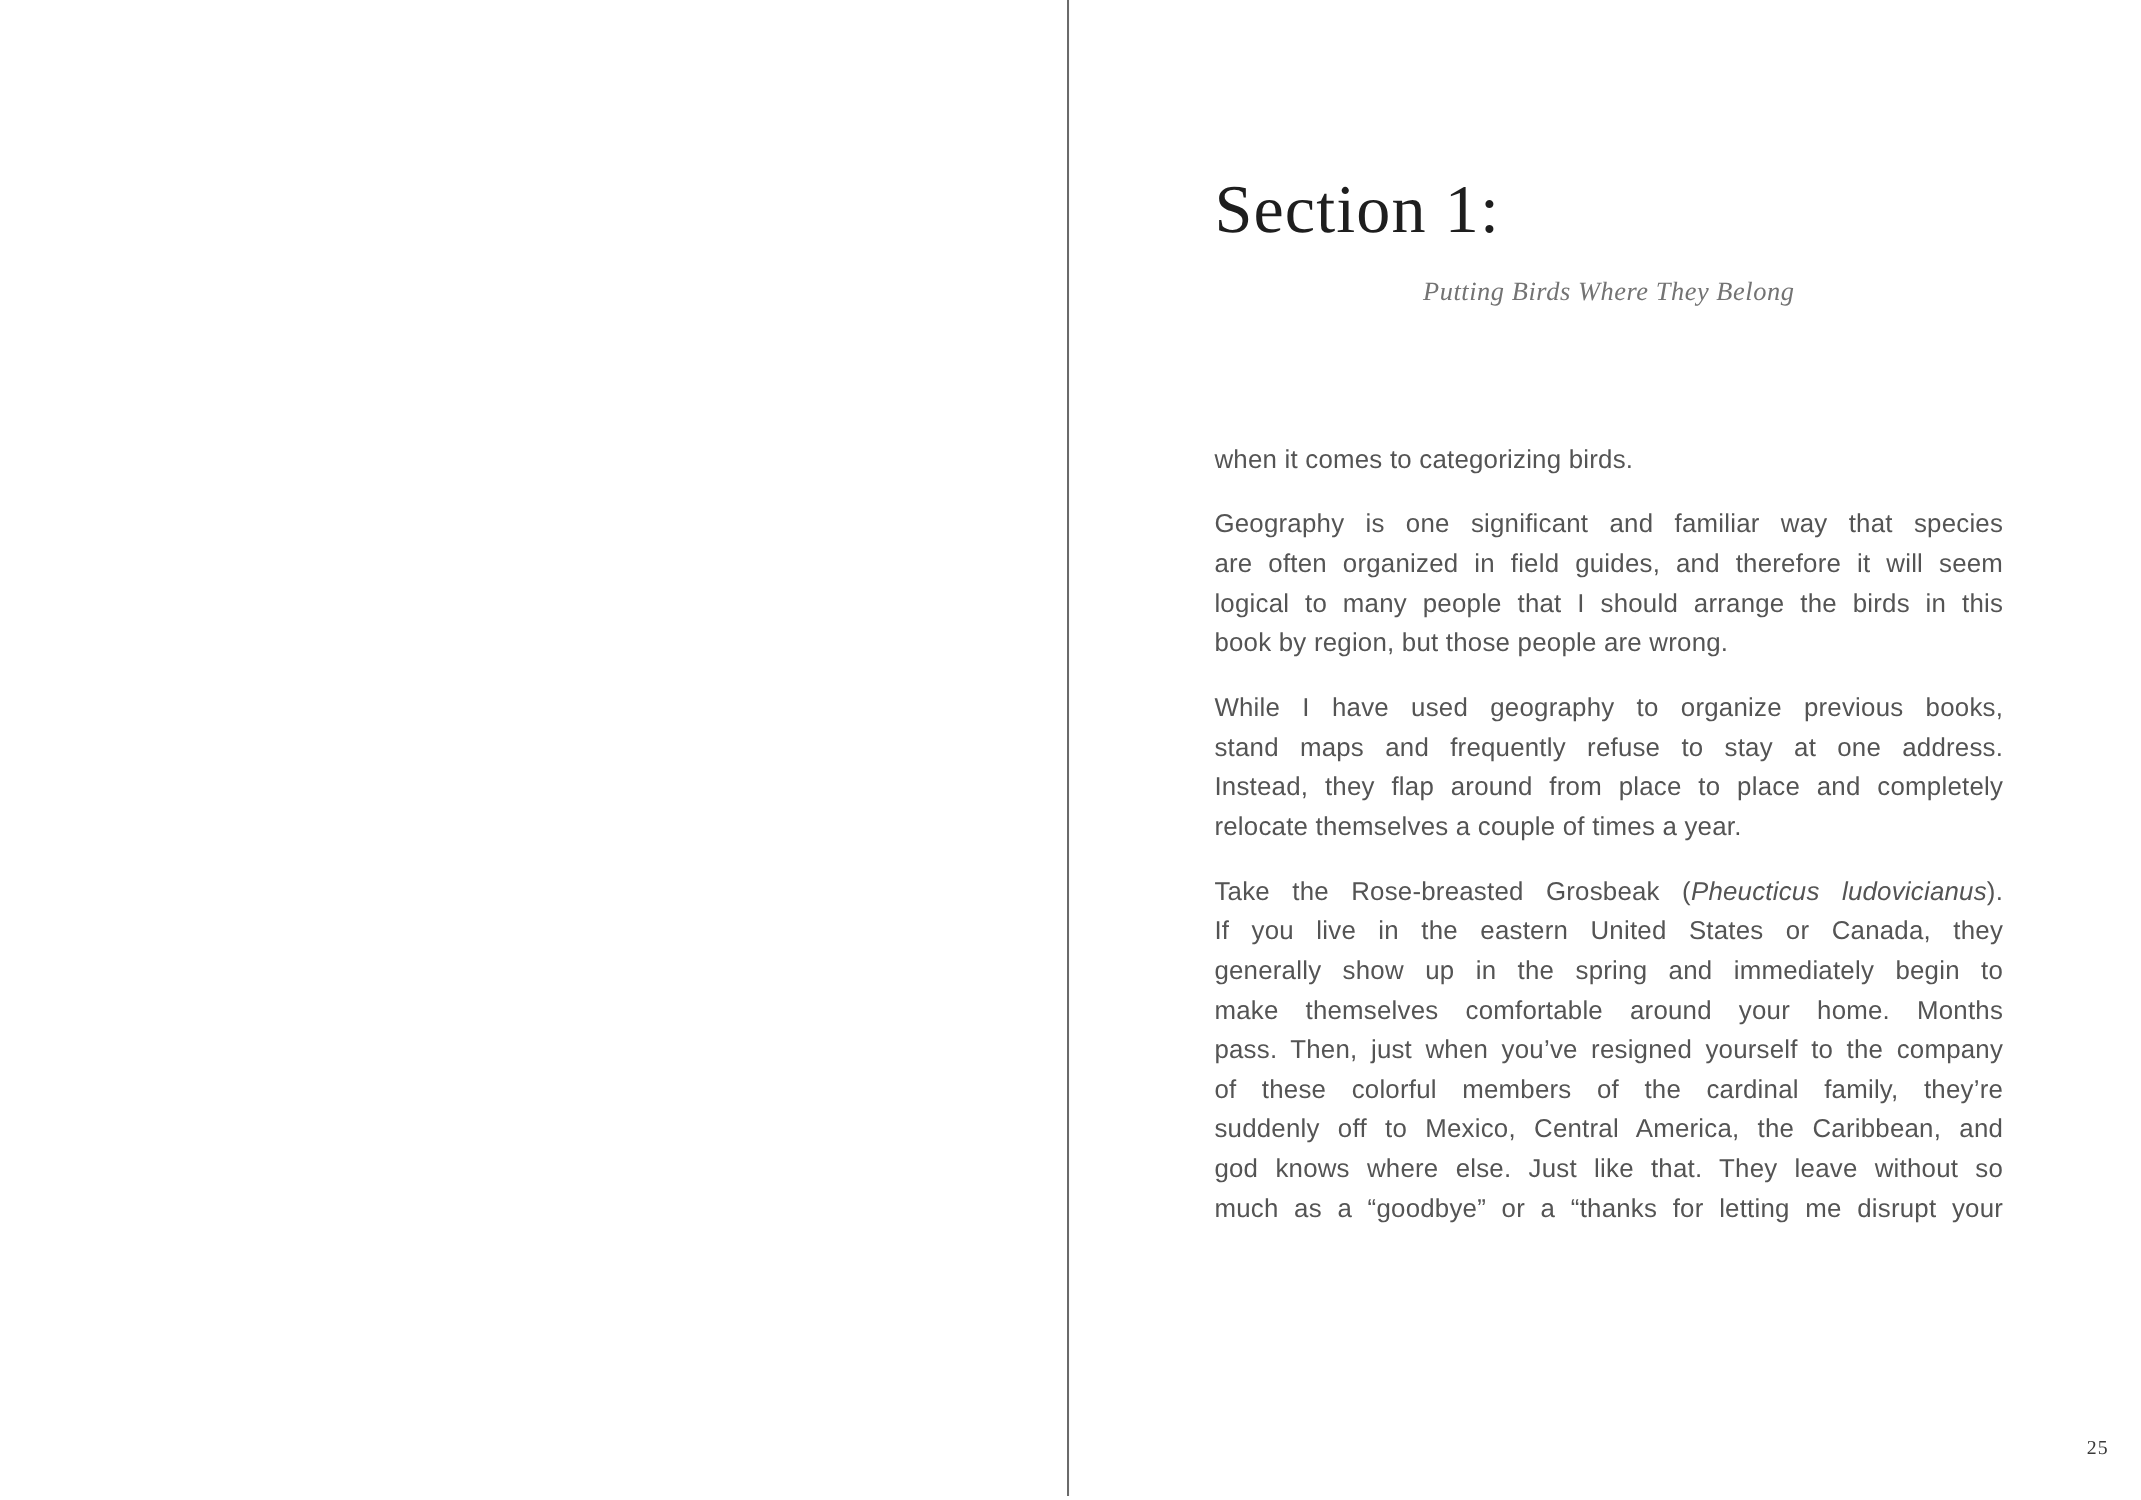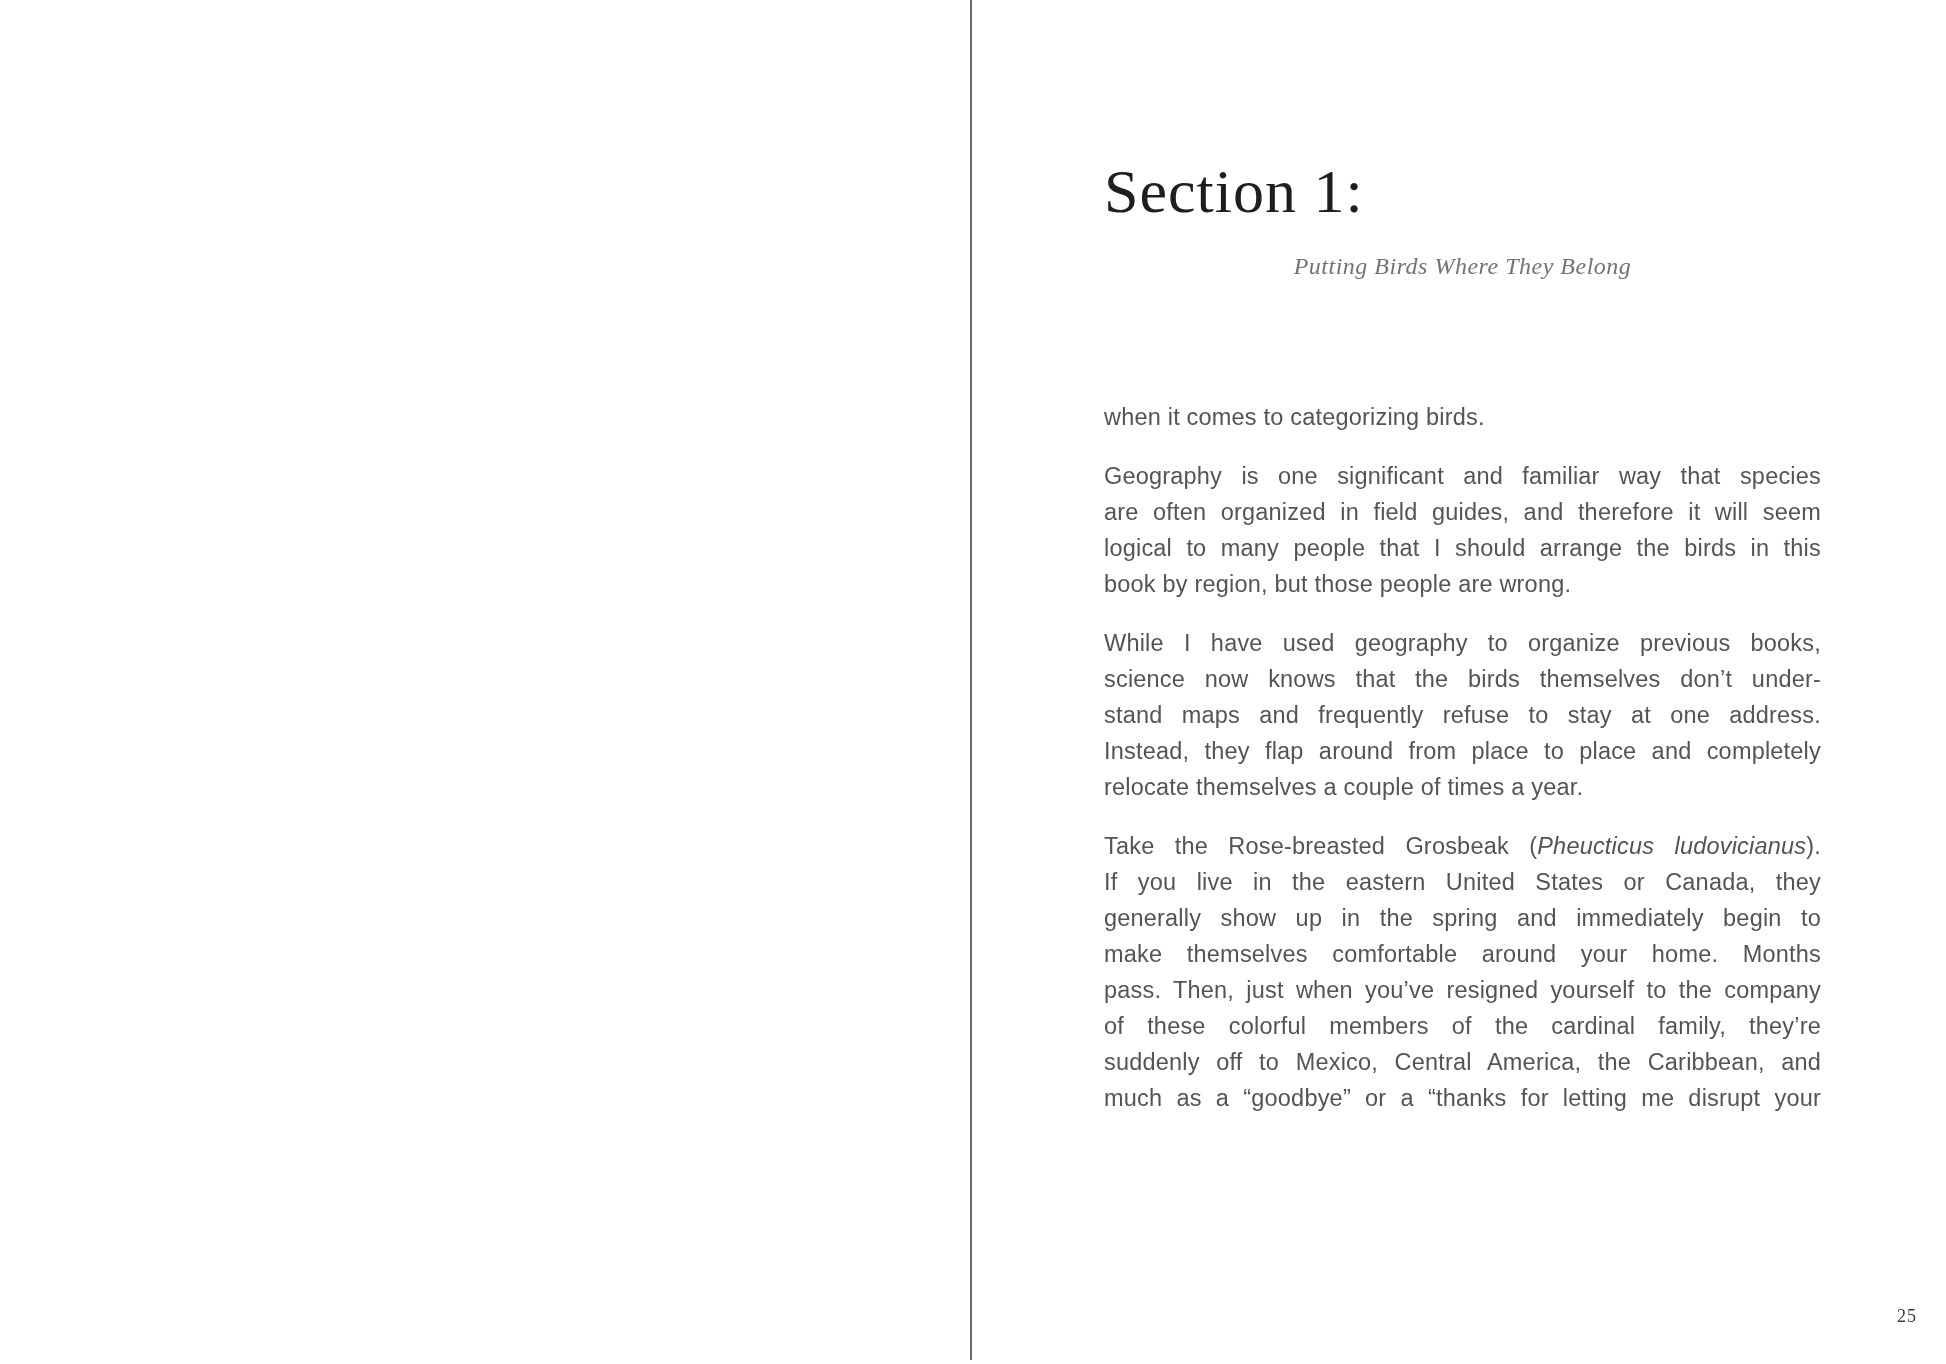--- a/index.html
+++ b/index.html
@@ -108,32 +108,32 @@
         <div class="tline last">when it comes to categorizing birds.</div>
       </div>
       <div class="para">
         <div class="tline">Geography is one significant and familiar way that species</div>
         <div class="tline">are often organized in field guides, and therefore it will seem</div>
         <div class="tline">logical to many people that I should arrange the birds in this</div>
         <div class="tline last">book by region, but those people are wrong.</div>
       </div>
       <div class="para">
         <div class="tline">While I have used geography to organize previous books,</div>
-        <div class="tline">science now knows that the birds themselves don’t under-</div>
         <div class="tline">stand maps and frequently refuse to stay at one address.</div>
         <div class="tline">Instead, they flap around from place to place and completely</div>
         <div class="tline last">relocate themselves a couple of times a year.</div>
       </div>
       <div class="para">
         <div class="tline"><span>Take the Rose-breasted Grosbeak (</span><em>Pheucticus ludovicianus</em><span>).</span></div>
         <div class="tline">If you live in the eastern United States or Canada, they</div>
         <div class="tline">generally show up in the spring and immediately begin to</div>
         <div class="tline">make themselves comfortable around your home. Months</div>
         <div class="tline">pass. Then, just when you’ve resigned yourself to the company</div>
         <div class="tline">of these colorful members of the cardinal family, they’re</div>
         <div class="tline">suddenly off to Mexico, Central America, the Caribbean, and</div>
+        <div class="tline">god knows where else. Just like that. They leave without so</div>
         <div class="tline">much as a “goodbye” or a “thanks for letting me disrupt your</div>
       </div>
     </div>
 
   <div class="page-number">25</div>
 
 </div>
 
 </body></html>

